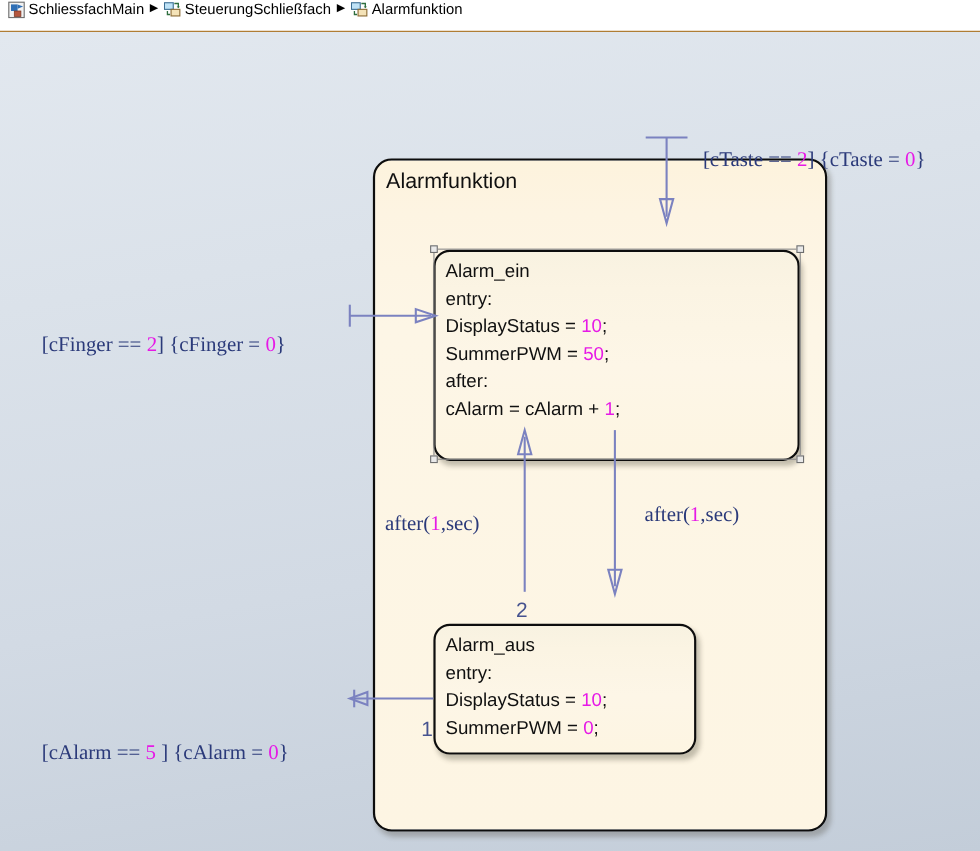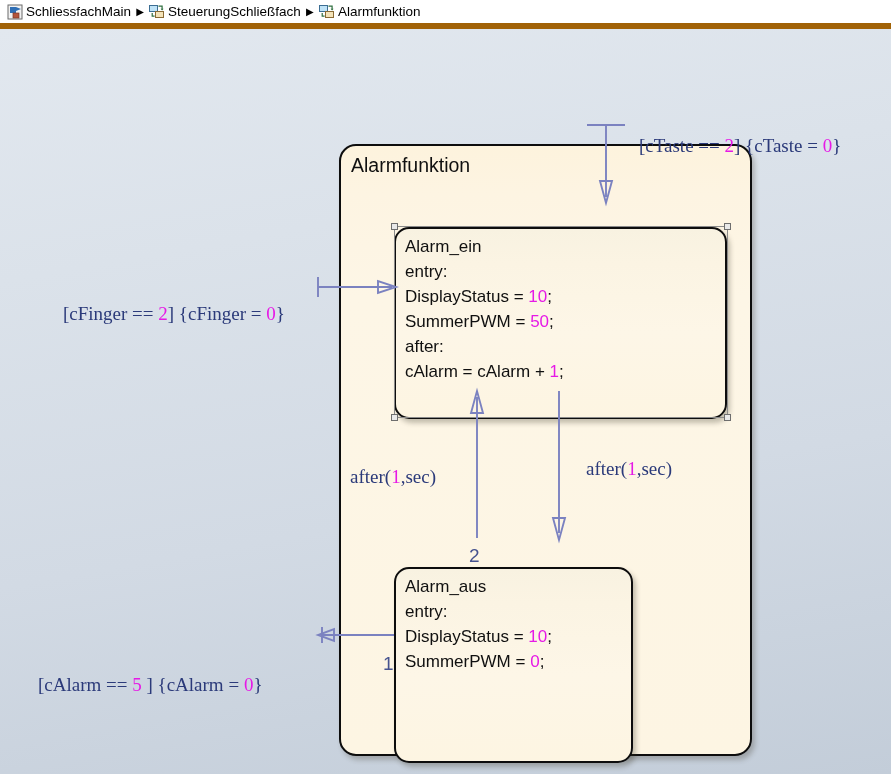--- a/index.html
+++ b/index.html
@@ -16,23 +16,23 @@
     height: 774px;
     background: #fff;
   }
 
   
   #breadcrumb-bar {
     position: absolute;
     left: 0; top: 0;
     width: 891px; height: 29px;
     background: #ffffff;
-    border-bottom: 6px solid #a16207;
+    border-bottom: 1px solid #a16207;
     display: flex;
-    align-items: center;
+    align-items: flex-start;
     padding-left: 5px;
     font-size: 13.5px;
     color: #000;
     white-space: nowrap;
   }
   .crumb {
     display: inline-flex;
     align-items: center;
     gap: 3px;
     padding: 1px 2px;
@@ -96,21 +96,21 @@
     white-space: pre;
   }
   .state-body .num { color: #e619e6; }
 
   #state-alarm-ein {
     left: 394px; top: 198px;
     width: 333px; height: 192px;
   }
   #state-alarm-aus {
     left: 394px; top: 538px;
-    width: 239px; height: 196px;
+    width: 239px; height: 119px;
   }
 
   
   .handle {
     position: absolute;
     width: 7px; height: 7px;
     background: #e9e9e9;
     border: 1px solid #6e6e6e;
   }
   .handle-line {
@@ -137,21 +137,21 @@
   }
   .tlabel .num { color: #e619e6; }
   .order-label {
     position: absolute;
     font-size: 19px;
     line-height: 22px;
     color: #46538f;
   }
 
   #label-ctaste   { left: 639px; top: 105px; }
-  #label-cfinger  { left: 38px;  top: 273px; margin-left: 25px; }
+  #label-cfinger  { left: 38px;  top: 273px; }
   #label-calarm   { left: 38px;  top: 625px; margin-top: 19px; }
   #label-after-left  { left: 350px; top: 436px; }
   #label-after-right { left: 586px; top: 428px; }
   #order-2 { left: 469px; top: 516px; }
   #order-1 { left: 383px; top: 624px; }
 </style>
 </head>
 <body>
 
 <div id="app">

